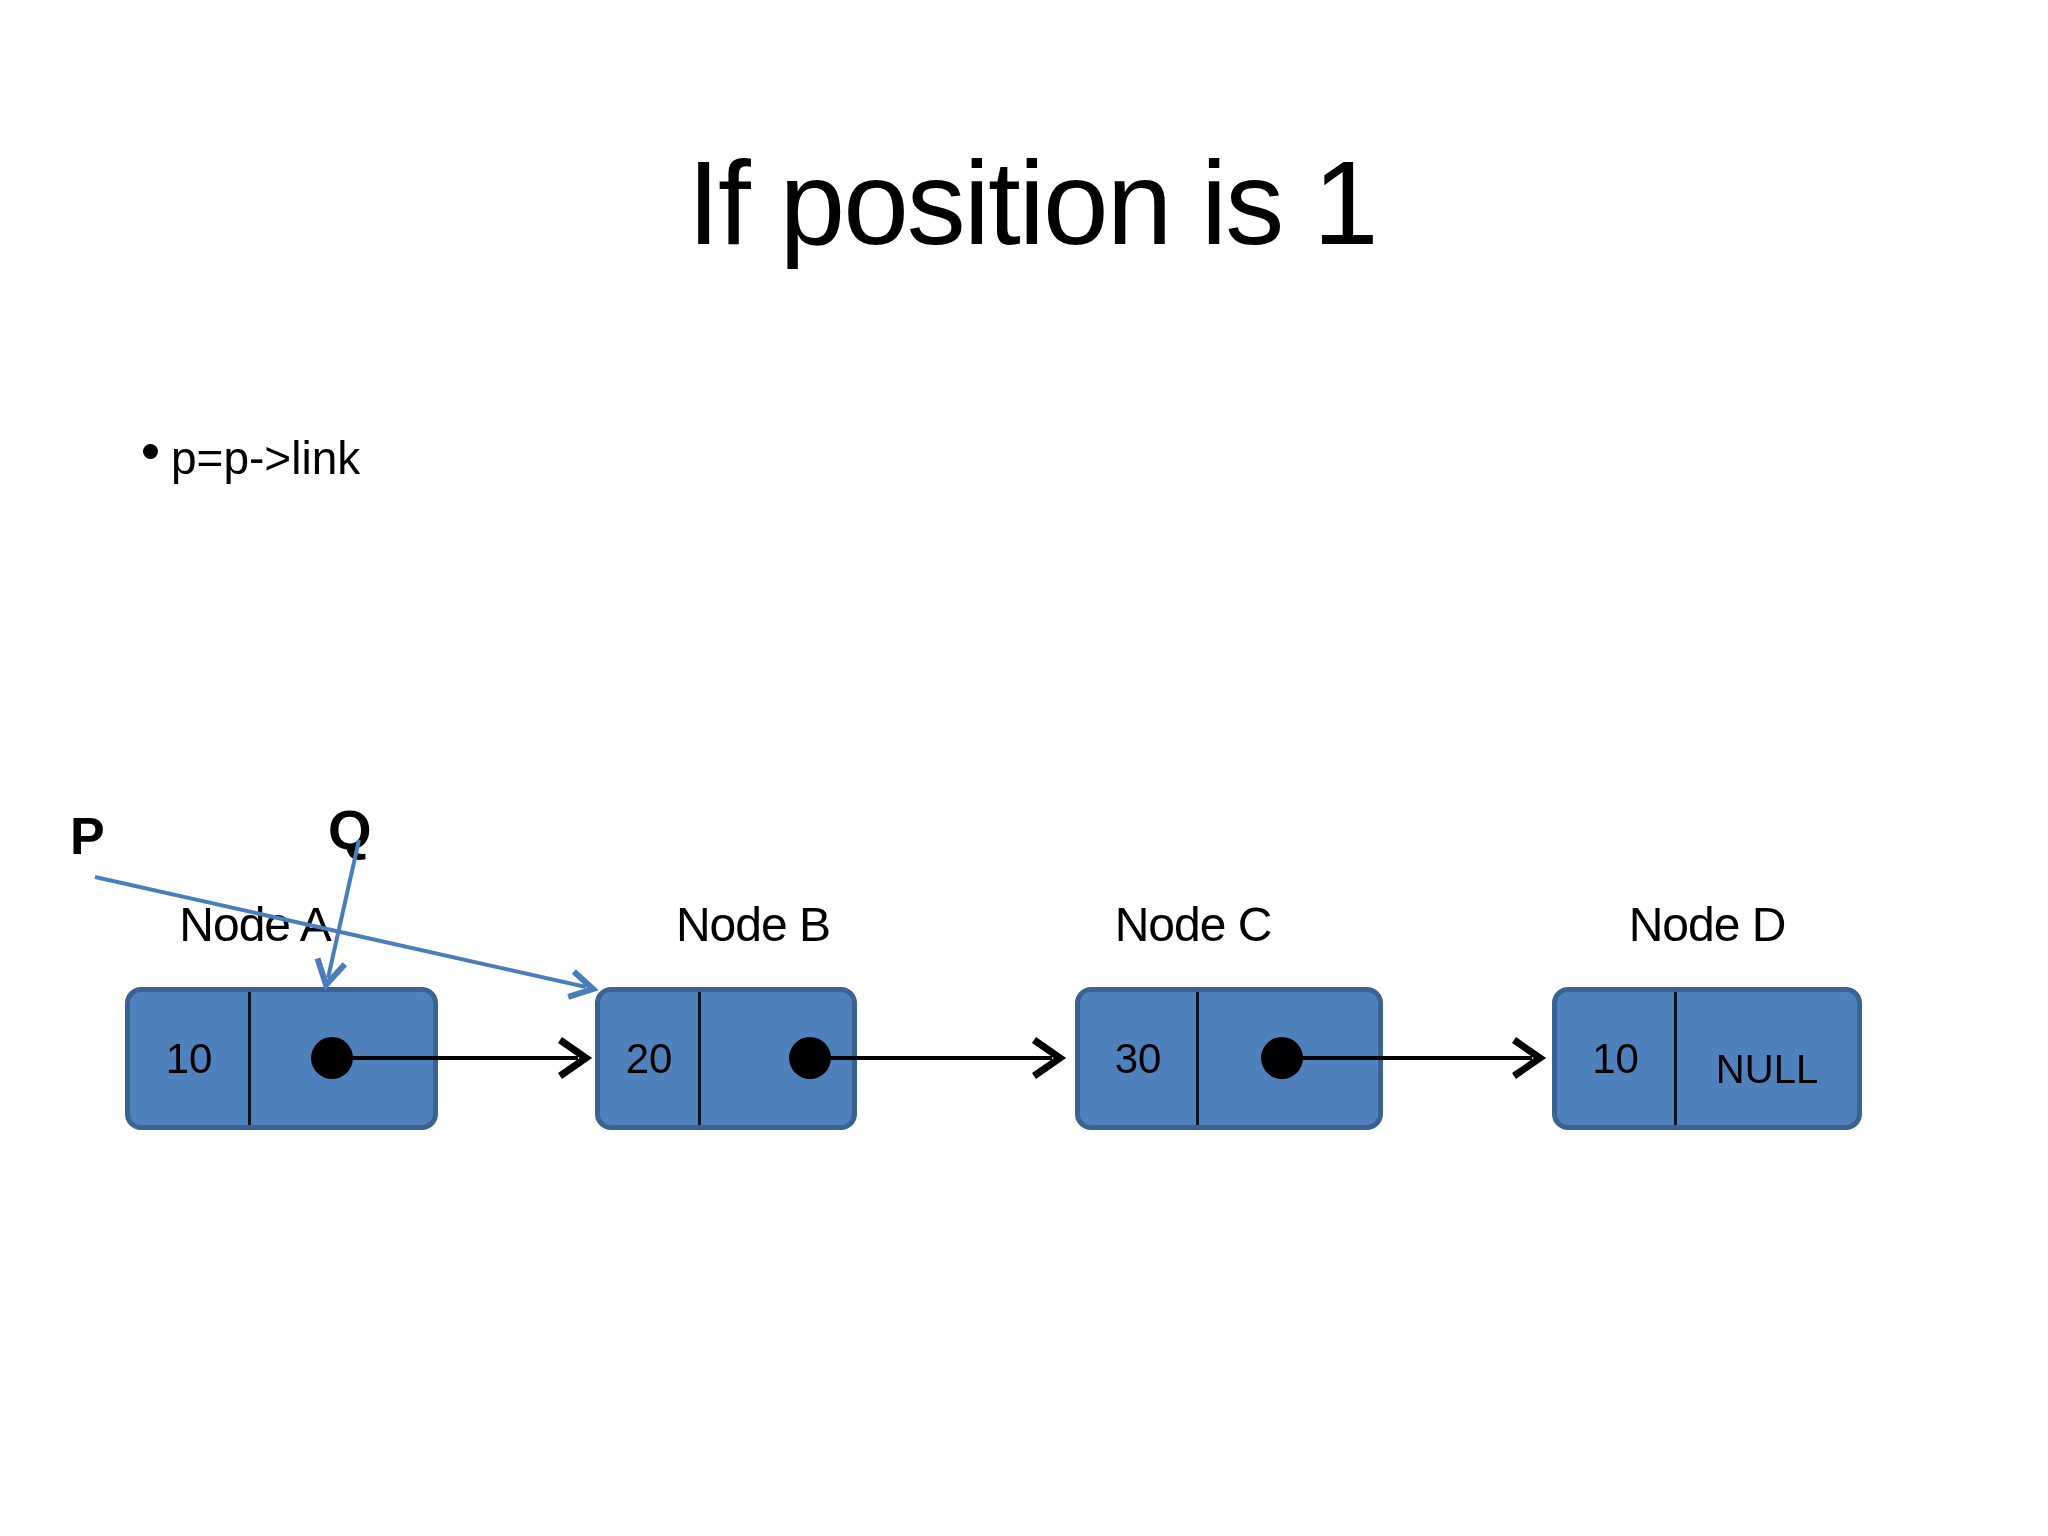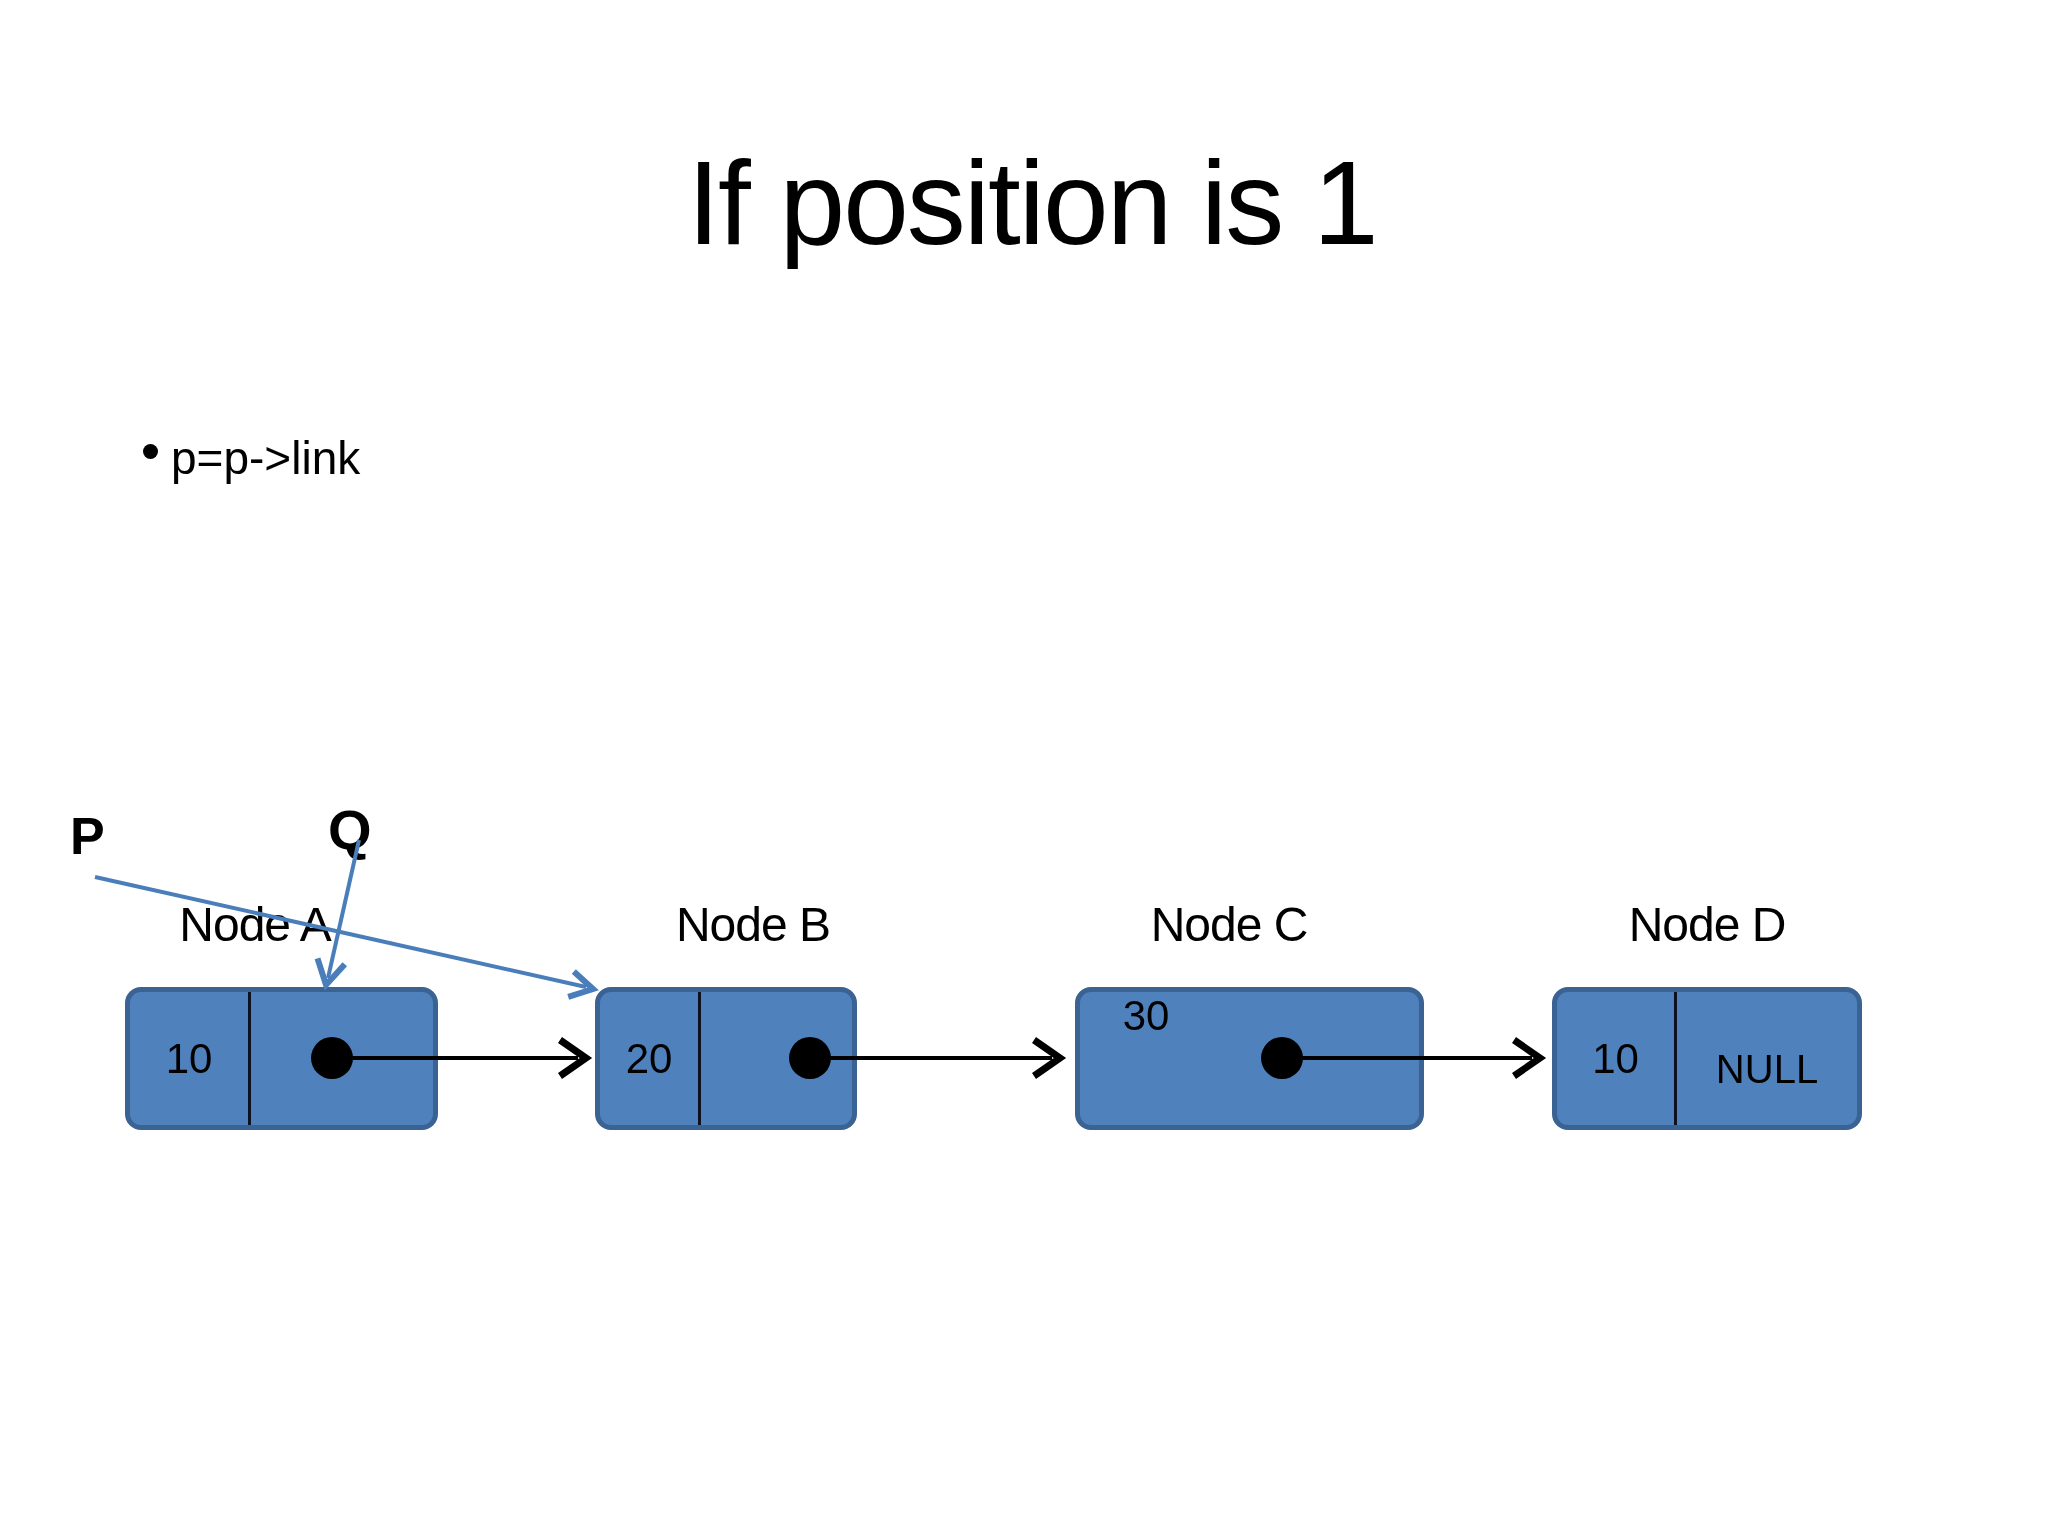--- a/index.html
+++ b/index.html
@@ -91,36 +91,36 @@
   <div class="bullet-row">
     <span class="bullet-dot"></span>
     <span class="bullet-text">p=p-&gt;link</span>
   </div>
 
   <div class="pointer-label pointer-p">P</div>
   <div class="pointer-label pointer-q">Q</div>
 
   <div class="node-label" style="left:125px;">Node A</div>
   <div class="node-label" style="left:623px;">Node B</div>
-  <div class="node-label" style="left:1099px;">Node C</div>
+  <div class="node-label" style="left:1063px;">Node C</div>
   <div class="node-label" style="left:1577px;">Node D</div>
 
   <div class="node-box" style="left:125px;width:313px;">
     <div class="cell cell-data">10</div>
     <div class="divider"></div>
     <div class="cell cell-link"></div>
   </div>
 
   <div class="node-box" style="left:595px;width:262px;">
     <div class="cell cell-data">20</div>
     <div class="divider"></div>
     <div class="cell cell-link"></div>
   </div>
 
-  <div class="node-box" style="left:1075px;width:349px;flex-direction:column;">
+  <div class="node-box" style="left:1075px;width:308px;">
     <div class="cell cell-data">30</div>
     <div class="divider"></div>
     <div class="cell cell-link"></div>
   </div>
 
   <div class="node-box" style="left:1552px;width:310px;">
     <div class="cell cell-data">10</div>
     <div class="divider"></div>
     <div class="cell cell-link" style="font-size:40px;margin-top:22px;">NULL</div>
   </div>

